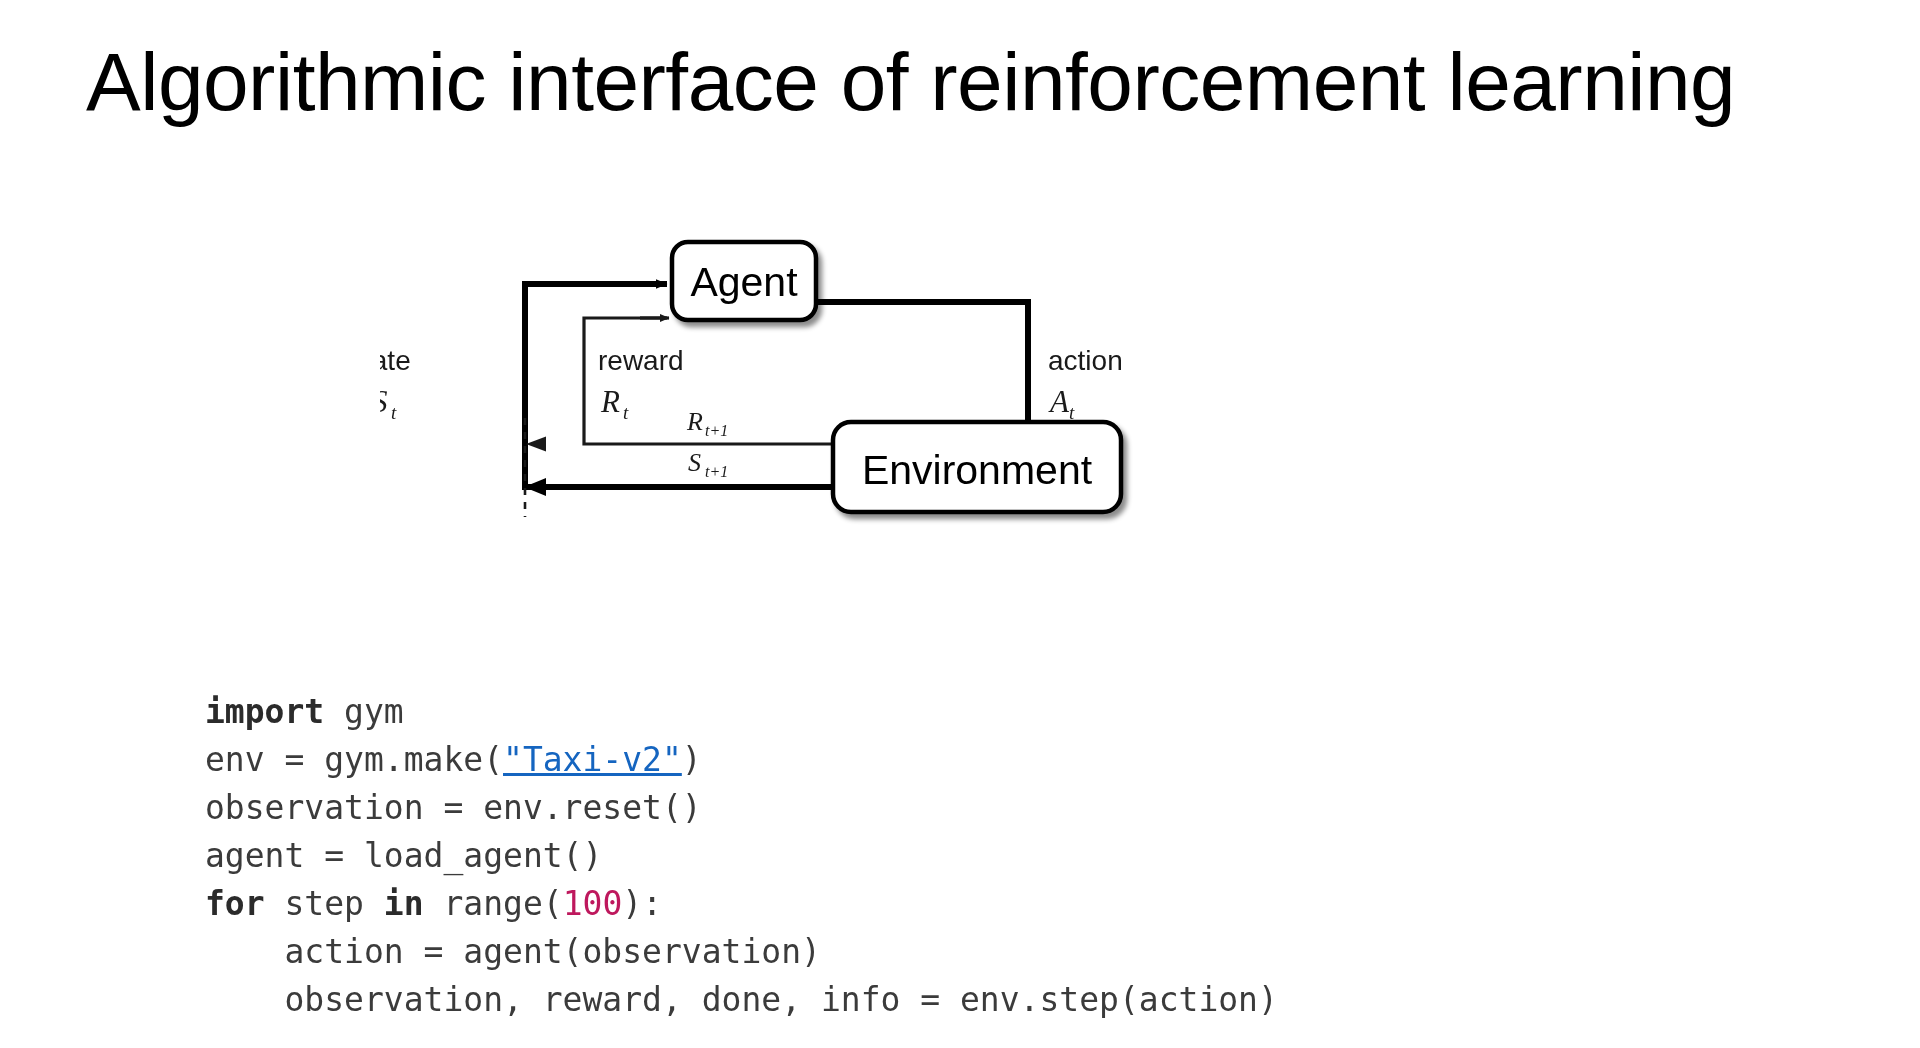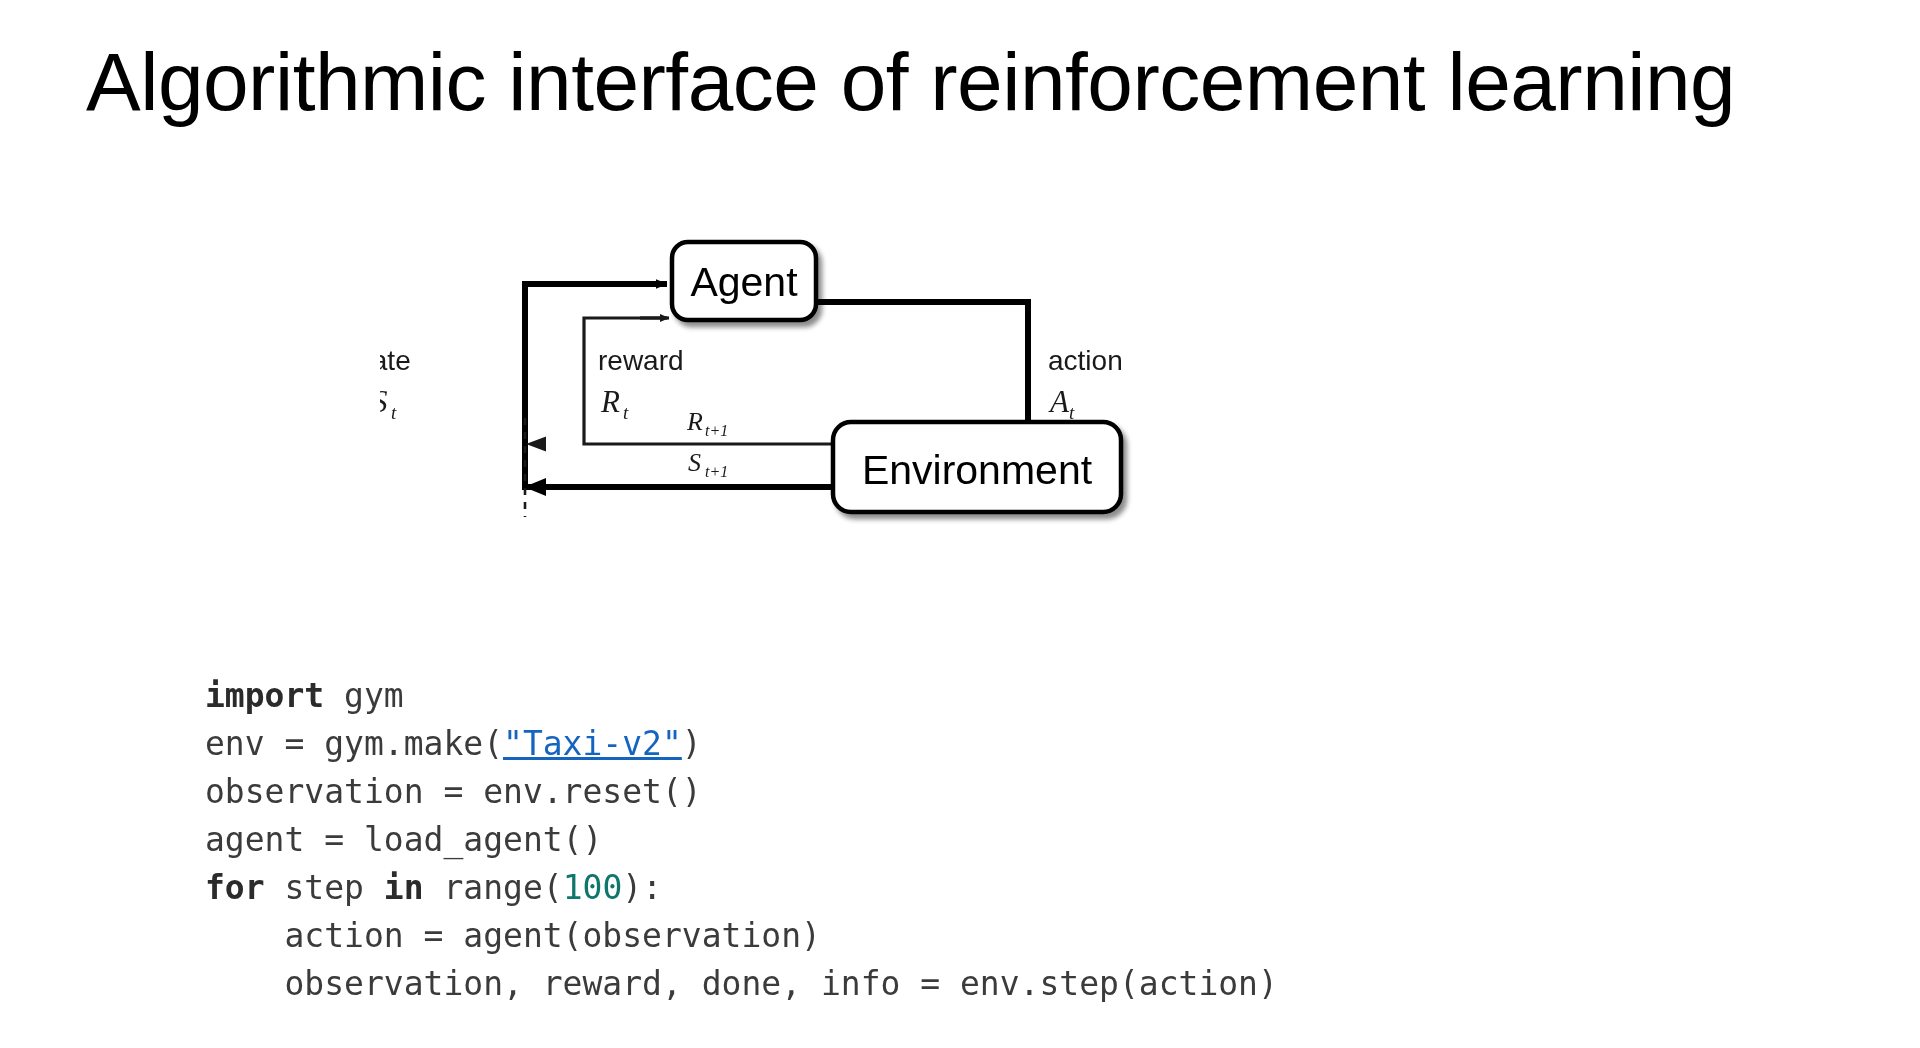--- a/index.html
+++ b/index.html
@@ -82,31 +82,31 @@
     font-family: "Liberation Serif", serif;
     font-style: italic;
     font-size: 16px;
     fill: #1a1a1a;
   }
 
   
   #code-block {
     position: absolute;
     left: 205px;
-    top: 672px;
+    top: 688px;
     font-family: "DejaVu Sans Mono", "Liberation Mono", monospace;
     font-size: 33px;
     line-height: 48px;
     color: #3b3b3b;
     white-space: pre;
   }
   #code-block .ln { display: block; white-space: pre; }
   .kw   { font-weight: bold; color: #2b2b2b; }
   .str  { color: #1565c0; text-decoration: underline; }
-  .num  { color: #0f766e; }
+  .num  { color: #be185d; }
 </style>
 </head>
 <body>
 
 <div id="slide">
 
   <div id="slide-title">Algorithmic interface of reinforcement learning</div>
 
   <div id="rl-diagram">
     <svg viewBox="0 0 1060 340" xmlns="http://www.w3.org/2000/svg">

